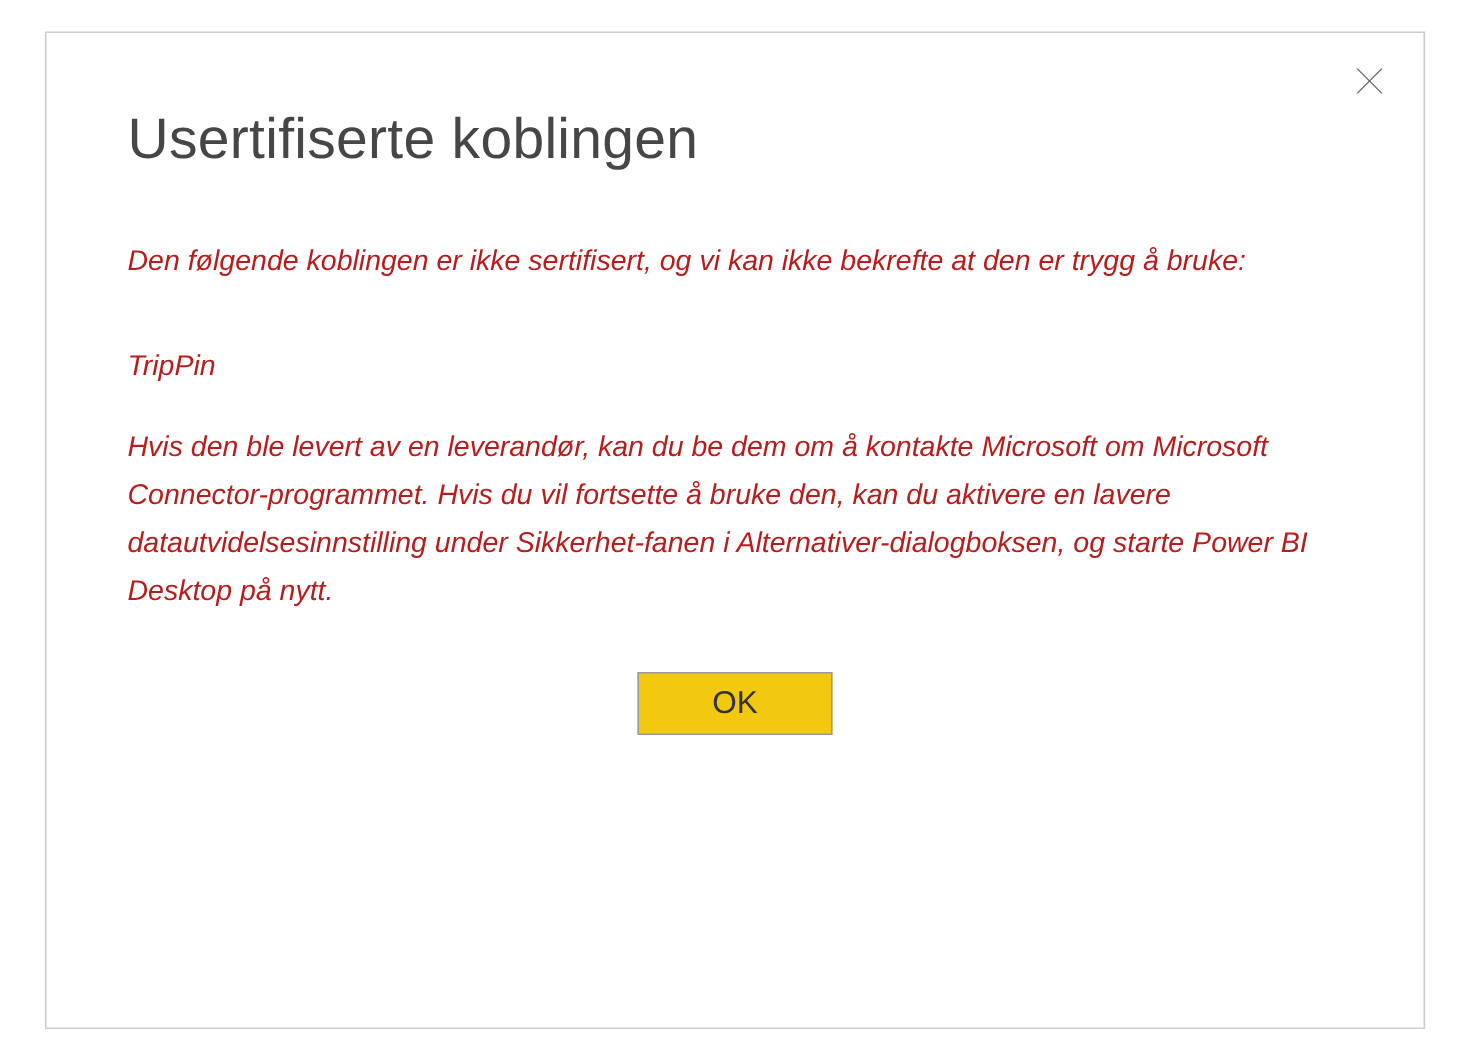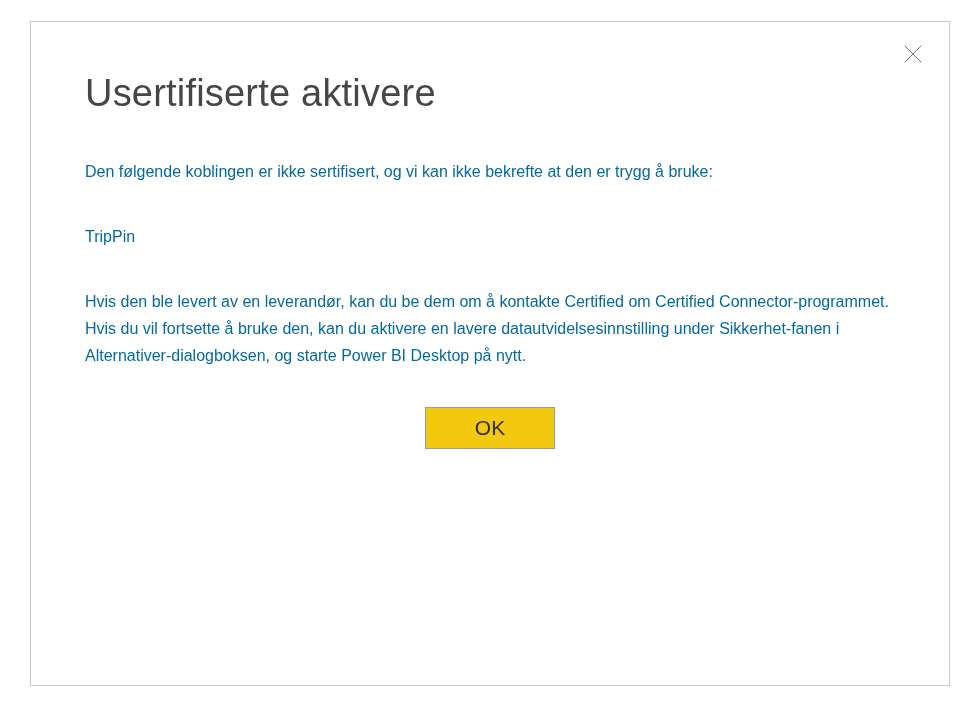--- a/index.html
+++ b/index.html
@@ -43,30 +43,31 @@
       stroke-width: 1;
     }
     .dialog-title {
       font-size: 38px;
       font-weight: 300;
       color: #464646;
       margin-bottom: 44px;
       letter-spacing: 0.2px;
     }
     .body-text {
-      font-size: 16px;
+      font-size: 19px;
       font-weight: 400;
-      color: #0369a1;
+      color: #b91c1c;
       line-height: 1.68;
+      font-style: italic;
     }
     .paragraph {
       margin-bottom: 38px;
     }
     .connector-name {
-      margin-bottom: 38px;
+      margin-bottom: 22px;
     }
     .button-row {
       display: flex;
       justify-content: center;
       margin-top: 32px;
     }
     .ok-button {
       background: #f2c811;
       border: 1px solid #9a9a9a;
       font-size: 21px;
@@ -82,24 +83,24 @@
 <body>
 
 <div class="dialog">
   <div class="close-btn">
     <svg viewBox="0 0 24 24" fill="none">
       <line x1="3" y1="3" x2="21" y2="21"></line>
       <line x1="21" y1="3" x2="3" y2="21"></line>
     </svg>
   </div>
 
-  <h1 class="dialog-title">Usertifiserte aktivere</h1>
+  <h1 class="dialog-title">Usertifiserte koblingen</h1>
 
   <div class="body-text">
     <div class="paragraph">Den følgende koblingen er ikke sertifisert, og vi kan ikke bekrefte at den er trygg å bruke:</div>
     <div class="connector-name">TripPin</div>
-    <div class="paragraph">Hvis den ble levert av en leverandør, kan du be dem om å kontakte Certified om Certified Connector-programmet. Hvis du vil fortsette å bruke den, kan du aktivere en lavere datautvidelsesinnstilling under Sikkerhet-fanen i Alternativer-dialogboksen, og starte Power BI Desktop på nytt.</div>
+    <div class="paragraph">Hvis den ble levert av en leverandør, kan du be dem om å kontakte Microsoft om Microsoft Connector-programmet. Hvis du vil fortsette å bruke den, kan du aktivere en lavere datautvidelsesinnstilling under Sikkerhet-fanen i Alternativer-dialogboksen, og starte Power BI Desktop på nytt.</div>
   </div>
 
   <div class="button-row">
     <button class="ok-button">OK</button>
   </div>
 </div>
 
 </body></html>

